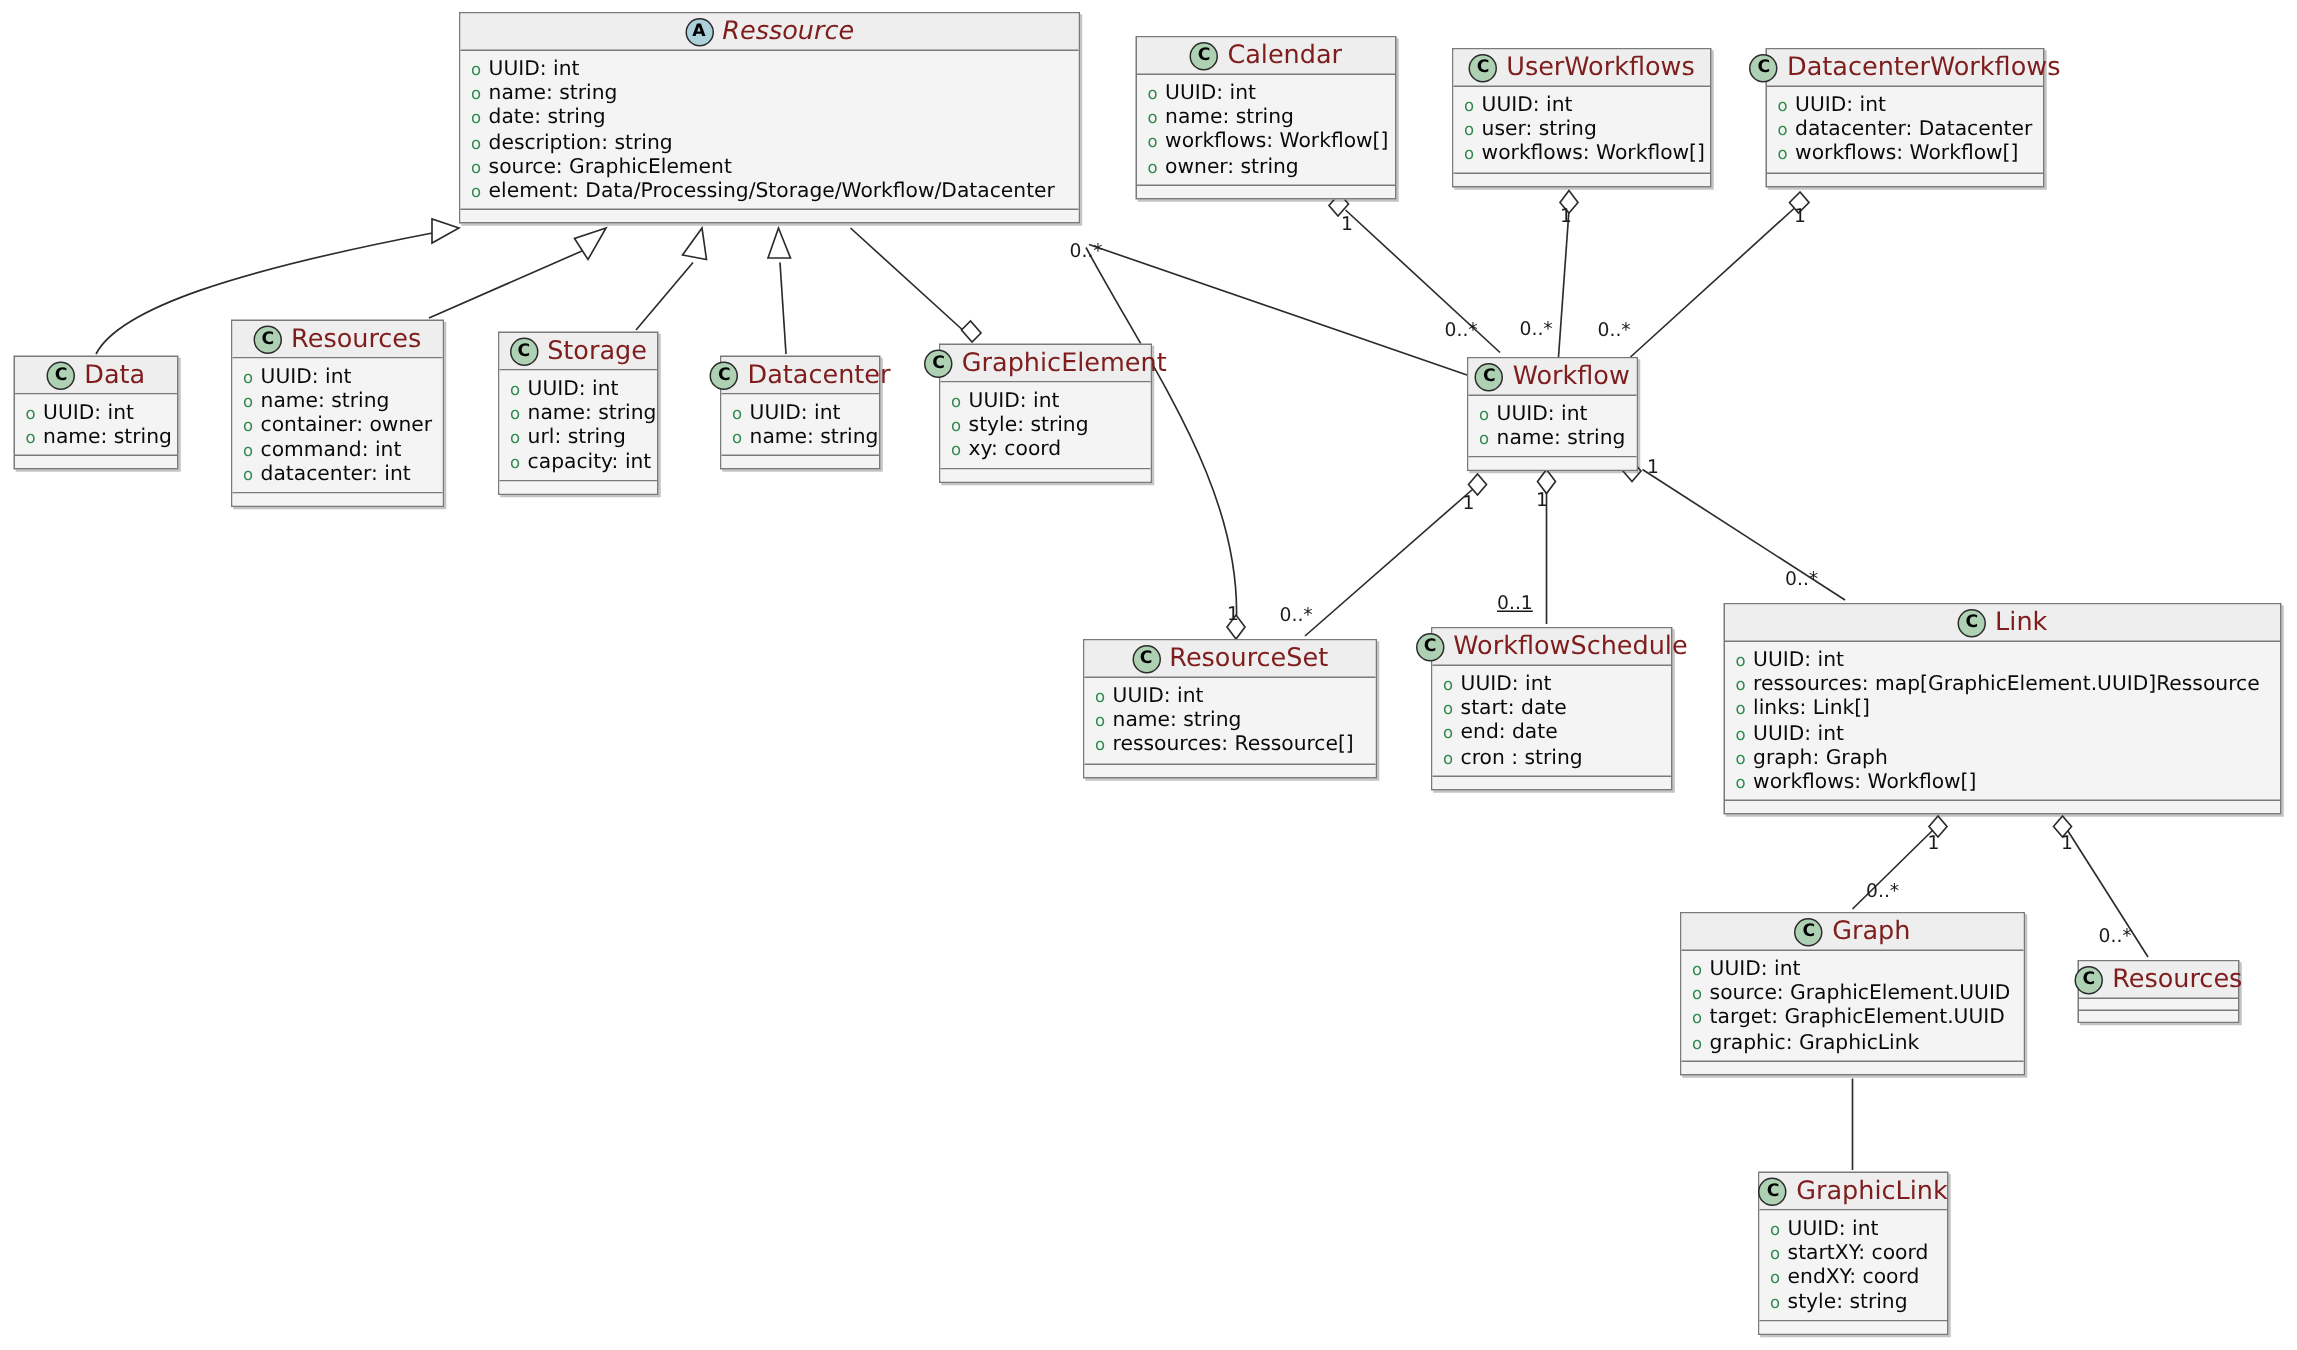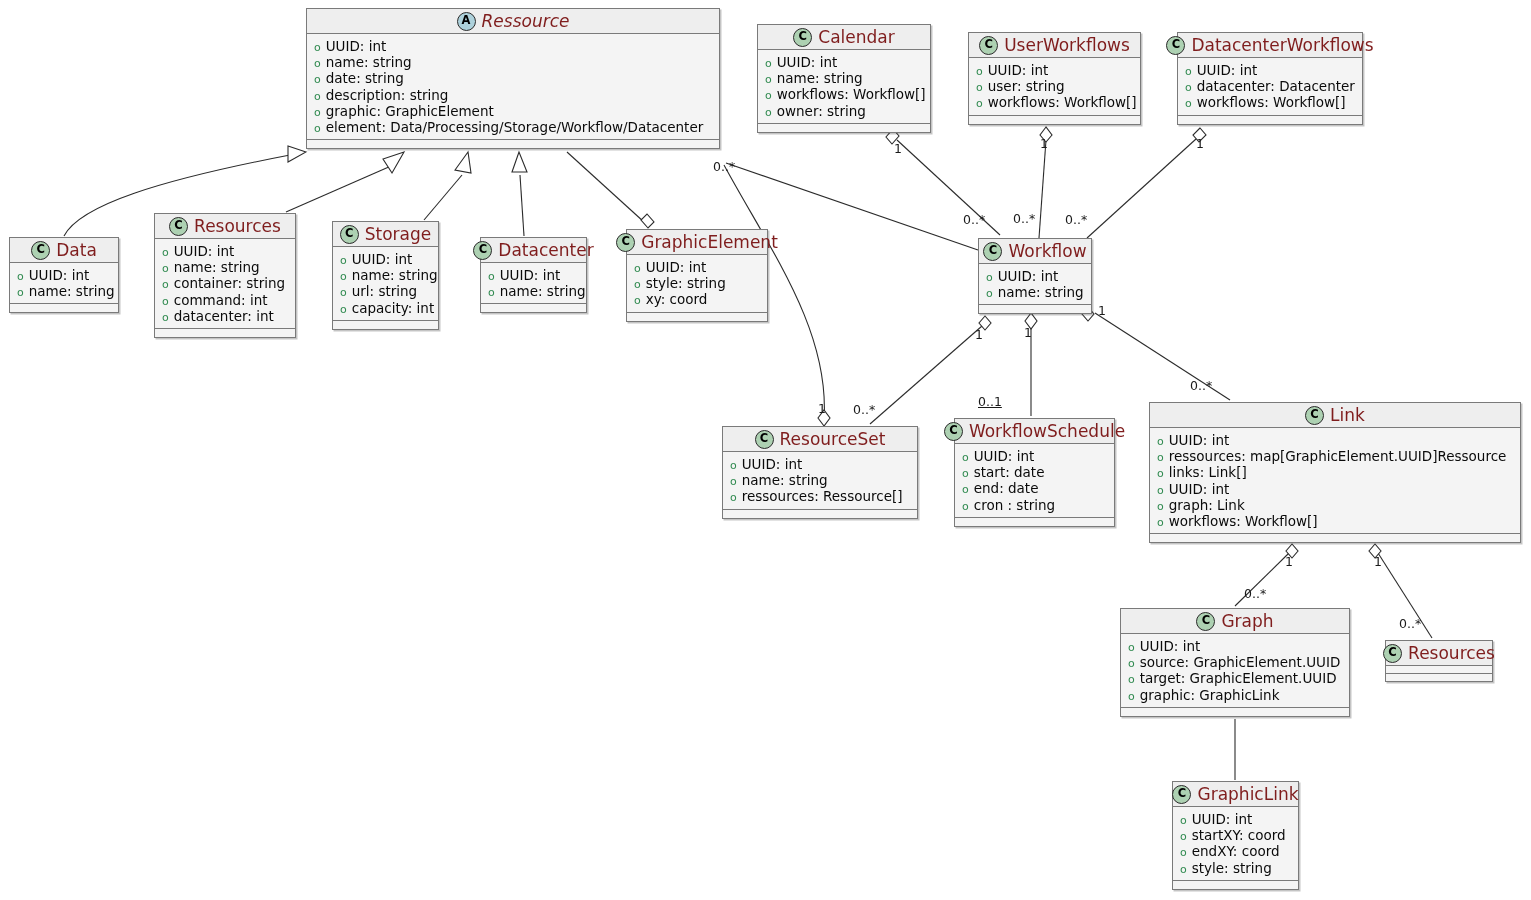--- a/index.html
+++ b/index.html
@@ -227,21 +227,21 @@
           <div class="attr">
             <span class="vis">o</span>
             <span>date: string</span>
           </div>
           <div class="attr">
             <span class="vis">o</span>
             <span>description: string</span>
           </div>
           <div class="attr">
             <span class="vis">o</span>
-            <span>graphic: GraphicElement</span>
+            <span>source: GraphicElement</span>
           </div>
           <div class="attr">
             <span class="vis">o</span>
             <span>element: Data/Processing/Storage/Workflow/Datacenter</span>
           </div>
         </div>
         <div class="meths"></div>
       </div>
       <div class="uclass" style="left: 9px; top: 237px; width: 110px;">
         <div class="hdr">
@@ -269,21 +269,21 @@
           <div class="attr">
             <span class="vis">o</span>
             <span>UUID: int</span>
           </div>
           <div class="attr">
             <span class="vis">o</span>
             <span>name: string</span>
           </div>
           <div class="attr">
             <span class="vis">o</span>
-            <span>container: string</span>
+            <span>container: owner</span>
           </div>
           <div class="attr">
             <span class="vis">o</span>
             <span>command: int</span>
           </div>
           <div class="attr">
             <span class="vis">o</span>
             <span>datacenter: int</span>
           </div>
         </div>
@@ -499,21 +499,21 @@
           <div class="attr">
             <span class="vis">o</span>
             <span>links: Link[]</span>
           </div>
           <div class="attr">
             <span class="vis">o</span>
             <span>UUID: int</span>
           </div>
           <div class="attr">
             <span class="vis">o</span>
-            <span>graph: Link</span>
+            <span>graph: Graph</span>
           </div>
           <div class="attr">
             <span class="vis">o</span>
             <span>workflows: Workflow[]</span>
           </div>
         </div>
         <div class="meths"></div>
       </div>
       <div class="uclass" style="left: 1120px; top: 608px; width: 230px;">
         <div class="hdr">
@@ -580,21 +580,21 @@
       <div class="mult" style="left: 1040px; top: 138px;">1</div>
       <div class="mult" style="left: 1196px; top: 138px;">1</div>
       <div class="mult" style="left: 963px; top: 214px;">0..*</div>
       <div class="mult" style="left: 1013px; top: 213px;">0..*</div>
       <div class="mult" style="left: 1065px; top: 214px;">0..*</div>
       <div class="mult" style="left: 975px; top: 329px;">1</div>
       <div class="mult" style="left: 1024px; top: 327px;">1</div>
       <div class="mult" style="left: 1098px; top: 305px;">1</div>
       <div class="mult" style="left: 818px; top: 403px;">1</div>
       <div class="mult" style="left: 853px; top: 404px;">0..*</div>
-      <div class="mult" style="left: 978px; top: 396px; text-decoration: underline;">0..1</div>
+      <div class="mult" style="left: 998px; top: 396px; text-decoration: underline;">0..1</div>
       <div class="mult" style="left: 1190px; top: 380px;">0..*</div>
       <div class="mult" style="left: 1285px; top: 556px;">1</div>
       <div class="mult" style="left: 1244px; top: 588px;">0..*</div>
       <div class="mult" style="left: 1374px; top: 556px;">1</div>
       <div class="mult" style="left: 1399px; top: 618px;">0..*</div>
     </div>
 
 </div>
 
 </body></html>

